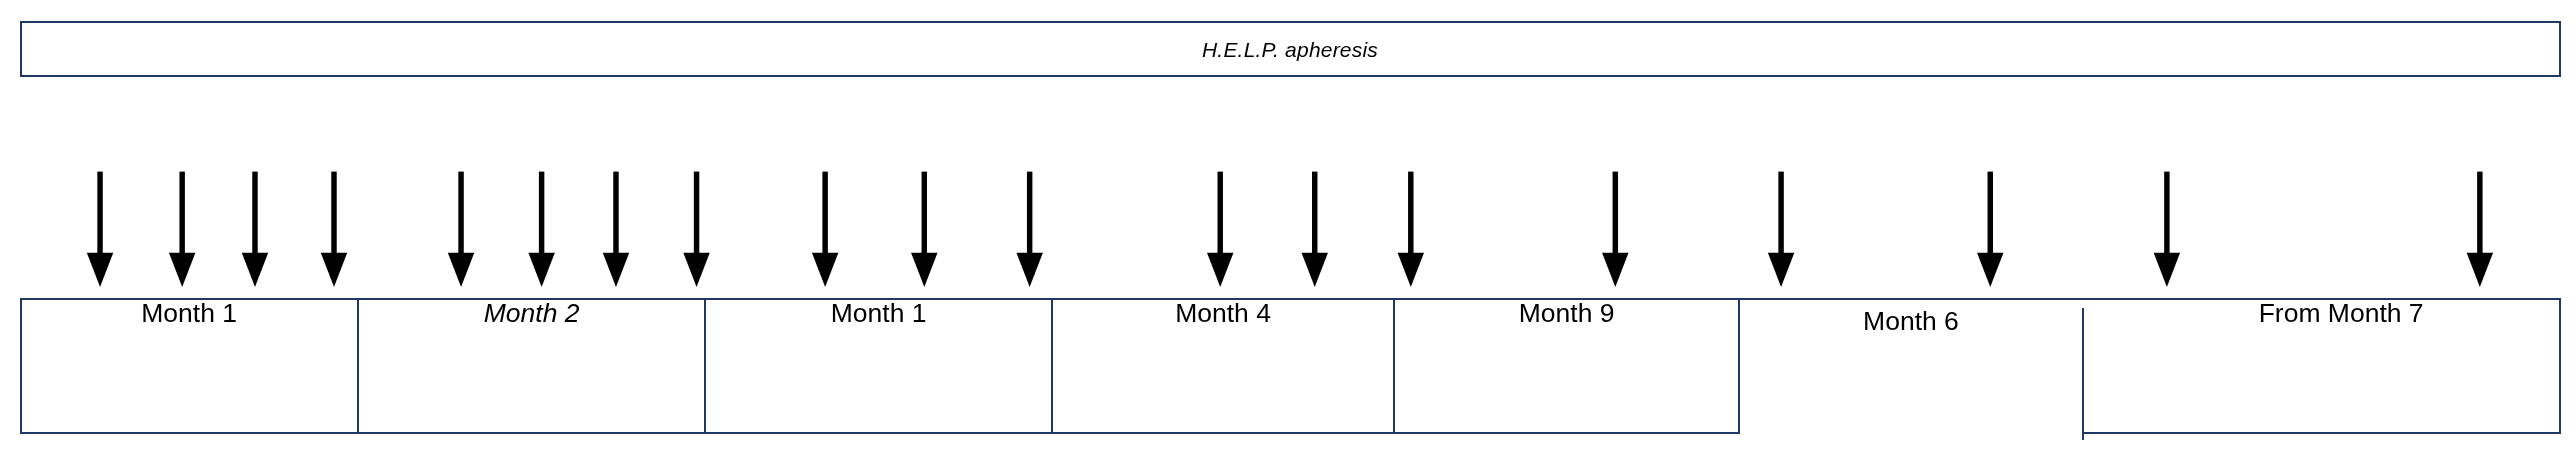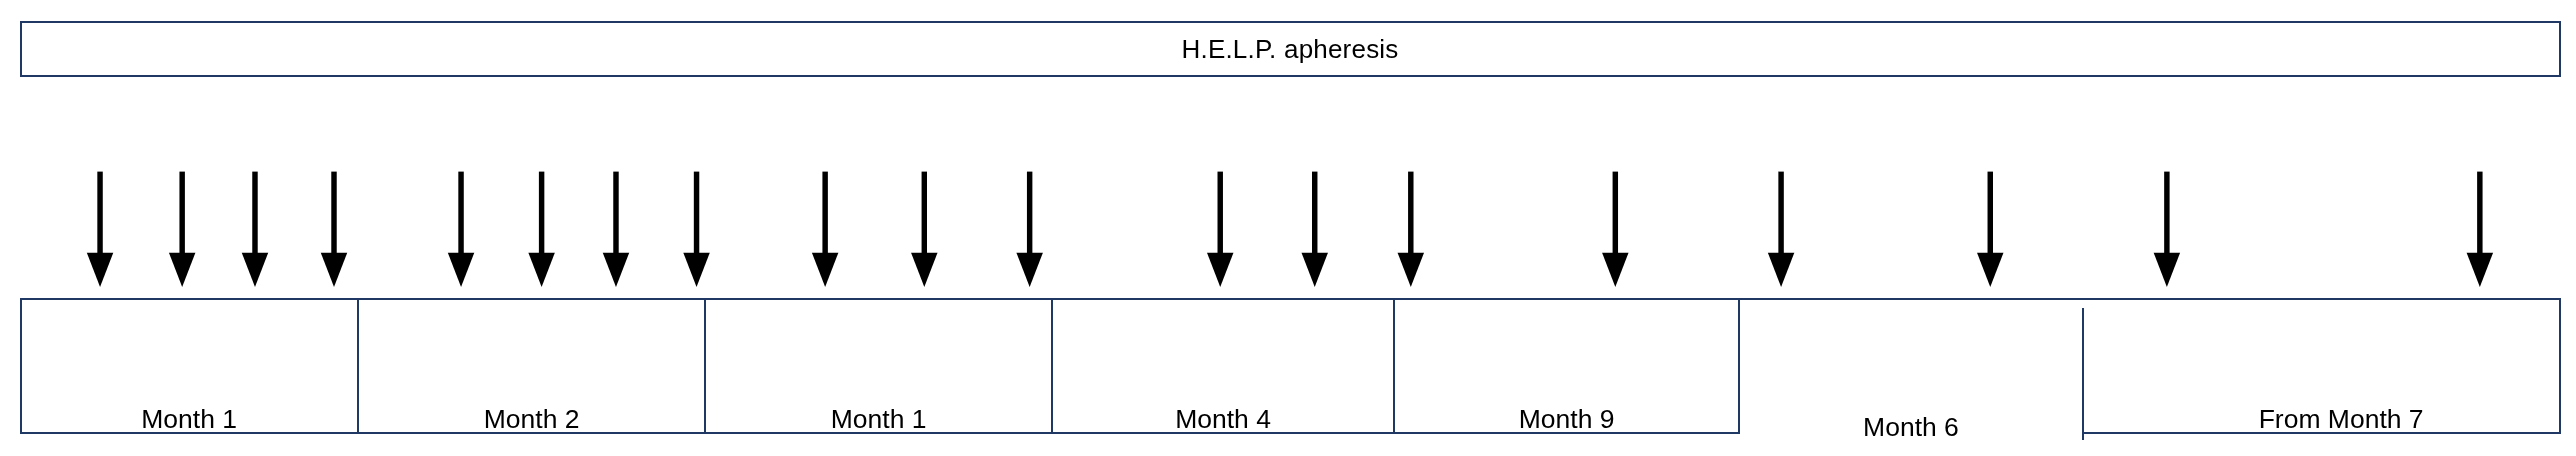--- a/index.html
+++ b/index.html
@@ -29,25 +29,26 @@
     width: 2541px;
     height: 56px;
     box-sizing: border-box;
     border: 2.3px solid #1f3864;
     background: #ffffff;
     display: flex;
     align-items: center;
     justify-content: center;
   }
   .treatment-bar-label {
-    font-size: 26px;
+    font-size: 21px;
     line-height: 1;
     color: #000000;
     letter-spacing: 0.2px;
     white-space: nowrap;
+    font-style: italic;
   }
 
   
   .arrow-layer {
     position: absolute;
     left: 0;
     top: 0;
     width: 2576px;
     height: 457px;
     pointer-events: none;
@@ -65,21 +66,21 @@
     height: 136px;
     box-sizing: border-box;
     border: 2.3px solid #1f3864;
     background: #ffffff;
     display: flex;
   }
   .month-cell {
     box-sizing: border-box;
     height: 100%;
     display: flex;
-    align-items: flex-end;
+    align-items: flex-start;
     justify-content: center;
     border-right: 2.3px solid #1f3864;
     background: #ffffff;
   }
   .month-cell:last-child {
     border-right: none;
     padding-left: 40px;
   }
   .month-label {
     font-size: 26.5px;
@@ -175,21 +176,21 @@
           <line x1="3181.6341463414633" y1="220" x2="3181.6341463414633" y2="326" stroke="#000000" stroke-width="7"></line>
           <polygon points="3164.6341463414633,324 3198.6341463414633,324 3181.6341463414633,368" fill="#000000"></polygon>
         </g>
       </svg>
   </div>
 
   <div class="month-row" id="month-row">
       <div class="month-cell" style="flex: 432 0 0px;">
         <span class="month-label">Month 1</span>
       </div>
-      <div class="month-cell" style="flex: 445 0 0px;">
+      <div class="month-cell" style="flex: 445 0 0px; font-style: italic;">
         <span class="month-label">Month 2</span>
       </div>
       <div class="month-cell" style="flex: 444 0 0px;">
         <span class="month-label">Month 1</span>
       </div>
       <div class="month-cell" style="flex: 438 0 0px;">
         <span class="month-label">Month 4</span>
       </div>
       <div class="month-cell" style="flex: 442 0 0px;">
         <span class="month-label">Month 9</span>

